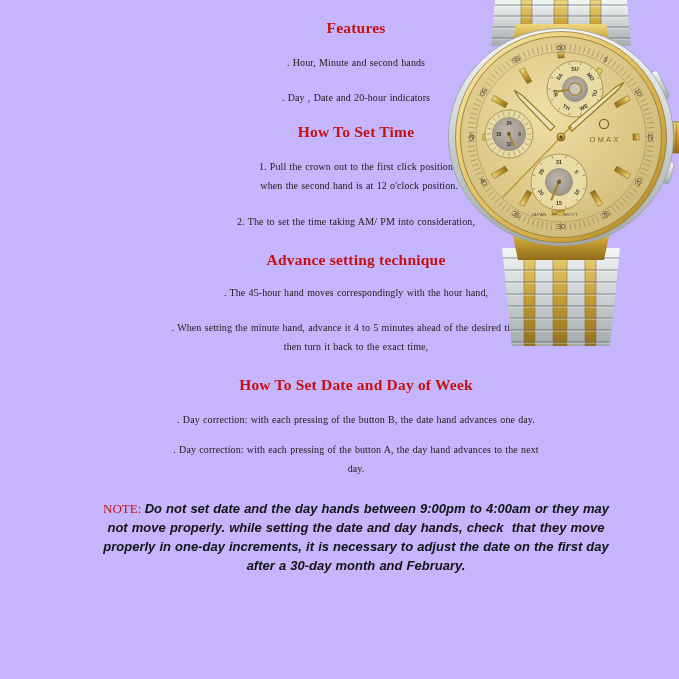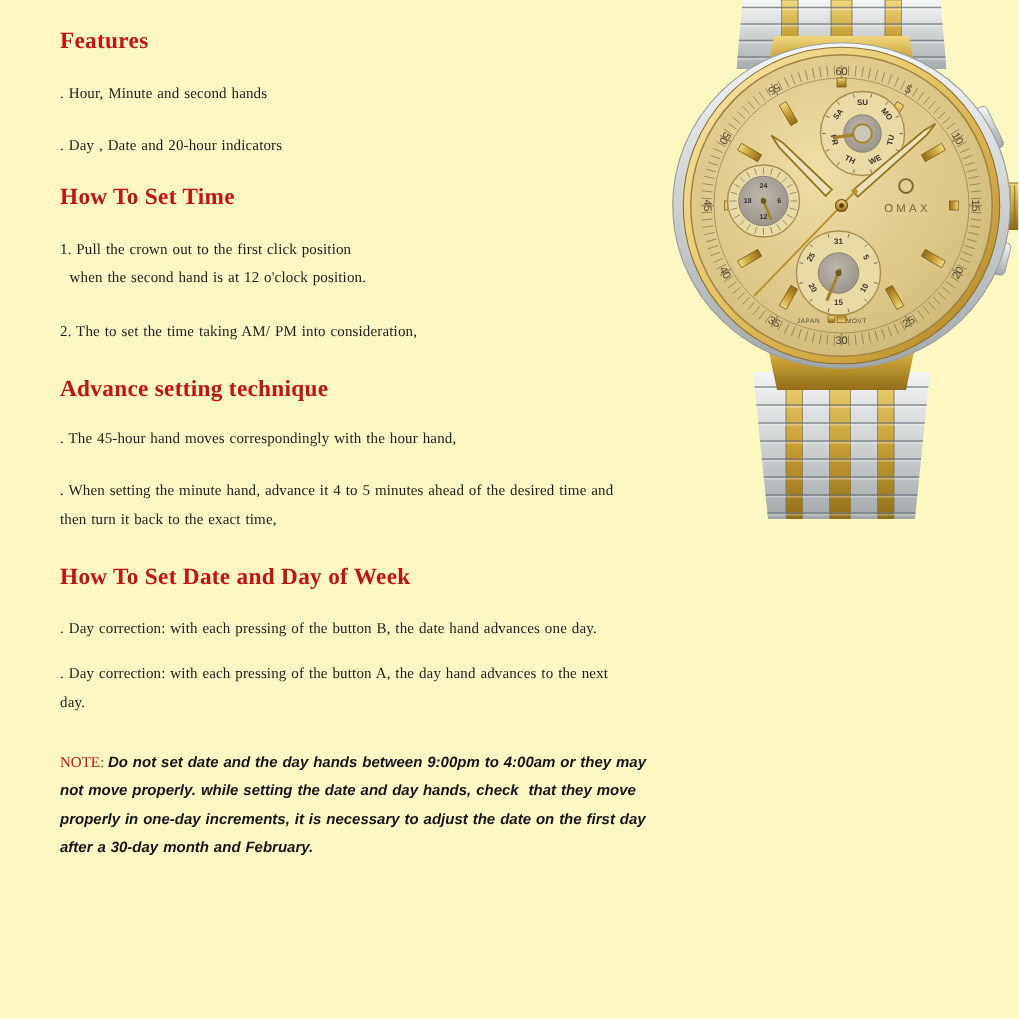--- a/index.html
+++ b/index.html
@@ -1,22 +1,22 @@
 <!DOCTYPE html>
 <html><head>
 <meta charset="utf-8">
 <style>
   html,body{margin:0;padding:0;background:#fff;}
-  .page{position:relative;width:679px;height:679px;background:#fef9c3;overflow:hidden;
-        font-family:"Liberation Serif",serif;}
+  .page{position:relative;width:679px;height:679px;background:#c4b5fd;overflow:hidden;
+        font-family:"Liberation Serif",serif;text-align:center;}
   .doc{position:absolute;left:40px;top:18px;width:632px;}
   .blk{font-size:10px;line-height:19px;color:#1d1d1b;white-space:pre-line;
        letter-spacing:0.1px;word-spacing:0.6px;}
   .hd{font-size:15.5px;font-weight:bold;color:#c51111;line-height:19px;letter-spacing:0.2px;}
-  .note{font-size:10px;line-height:19px;}
+  .note{font-size:13px;line-height:19px;}
   .note .lbl{color:#c51111;font-family:"Liberation Serif",serif;}
   .note .txt{font-family:"Liberation Sans",sans-serif;font-weight:bold;font-style:italic;
              color:#141414;white-space:pre-line;letter-spacing:0px;word-spacing:0.5px;}
   .watch-wrap{position:absolute;left:444px;top:0px;width:252px;height:352px;}
   svg text{font-family:"Liberation Sans",sans-serif;}
 </style>
 </head>
 <body>
 
 <div class="page">

